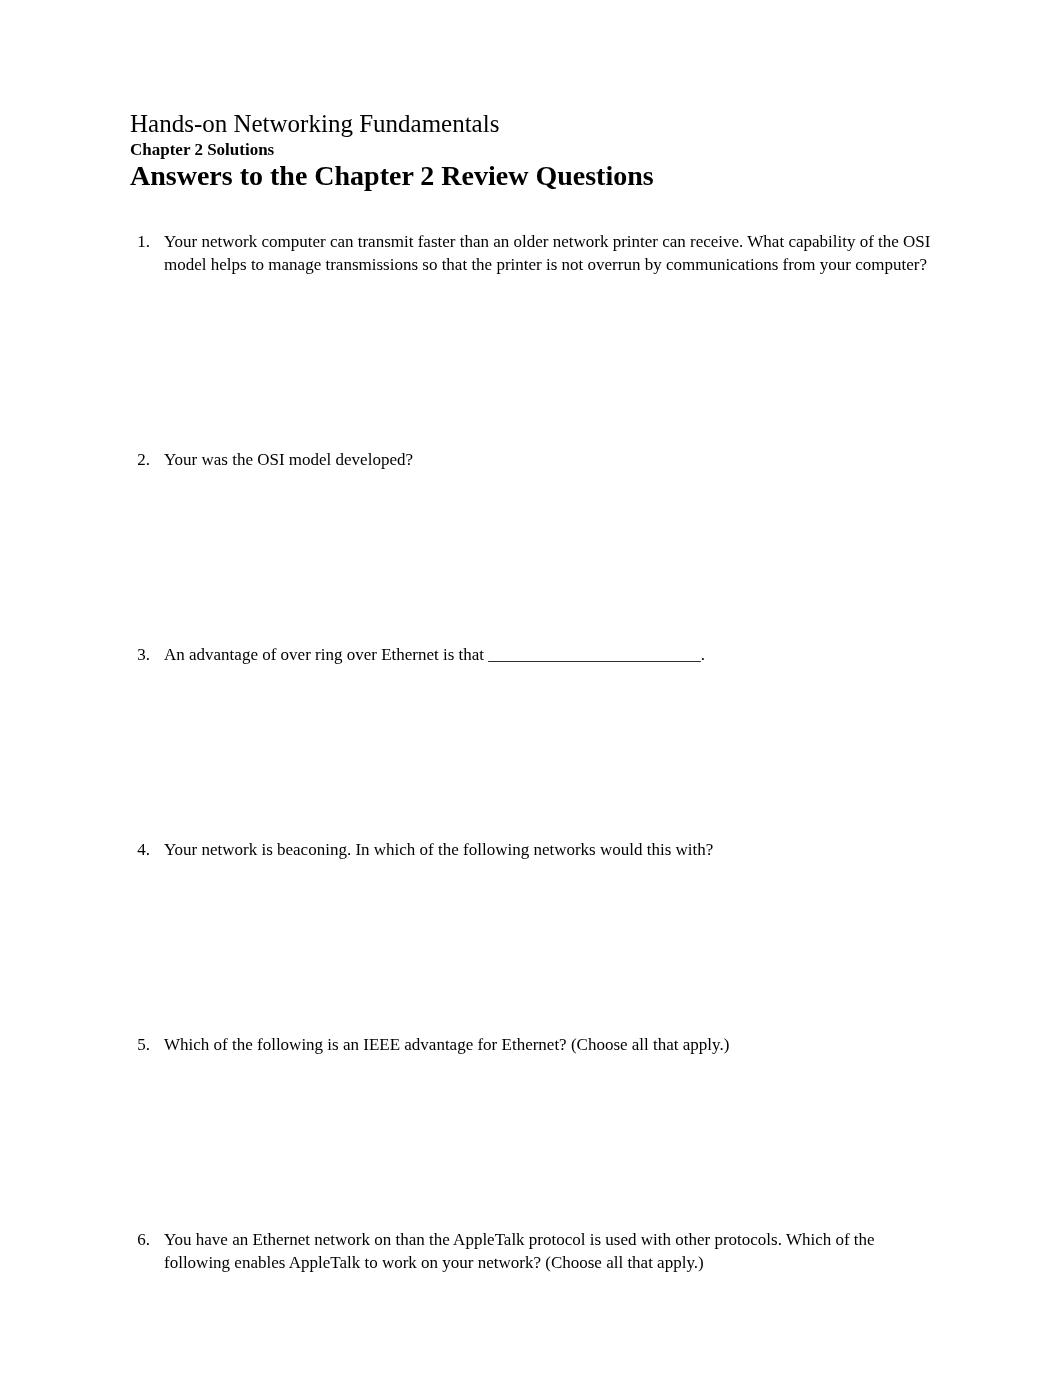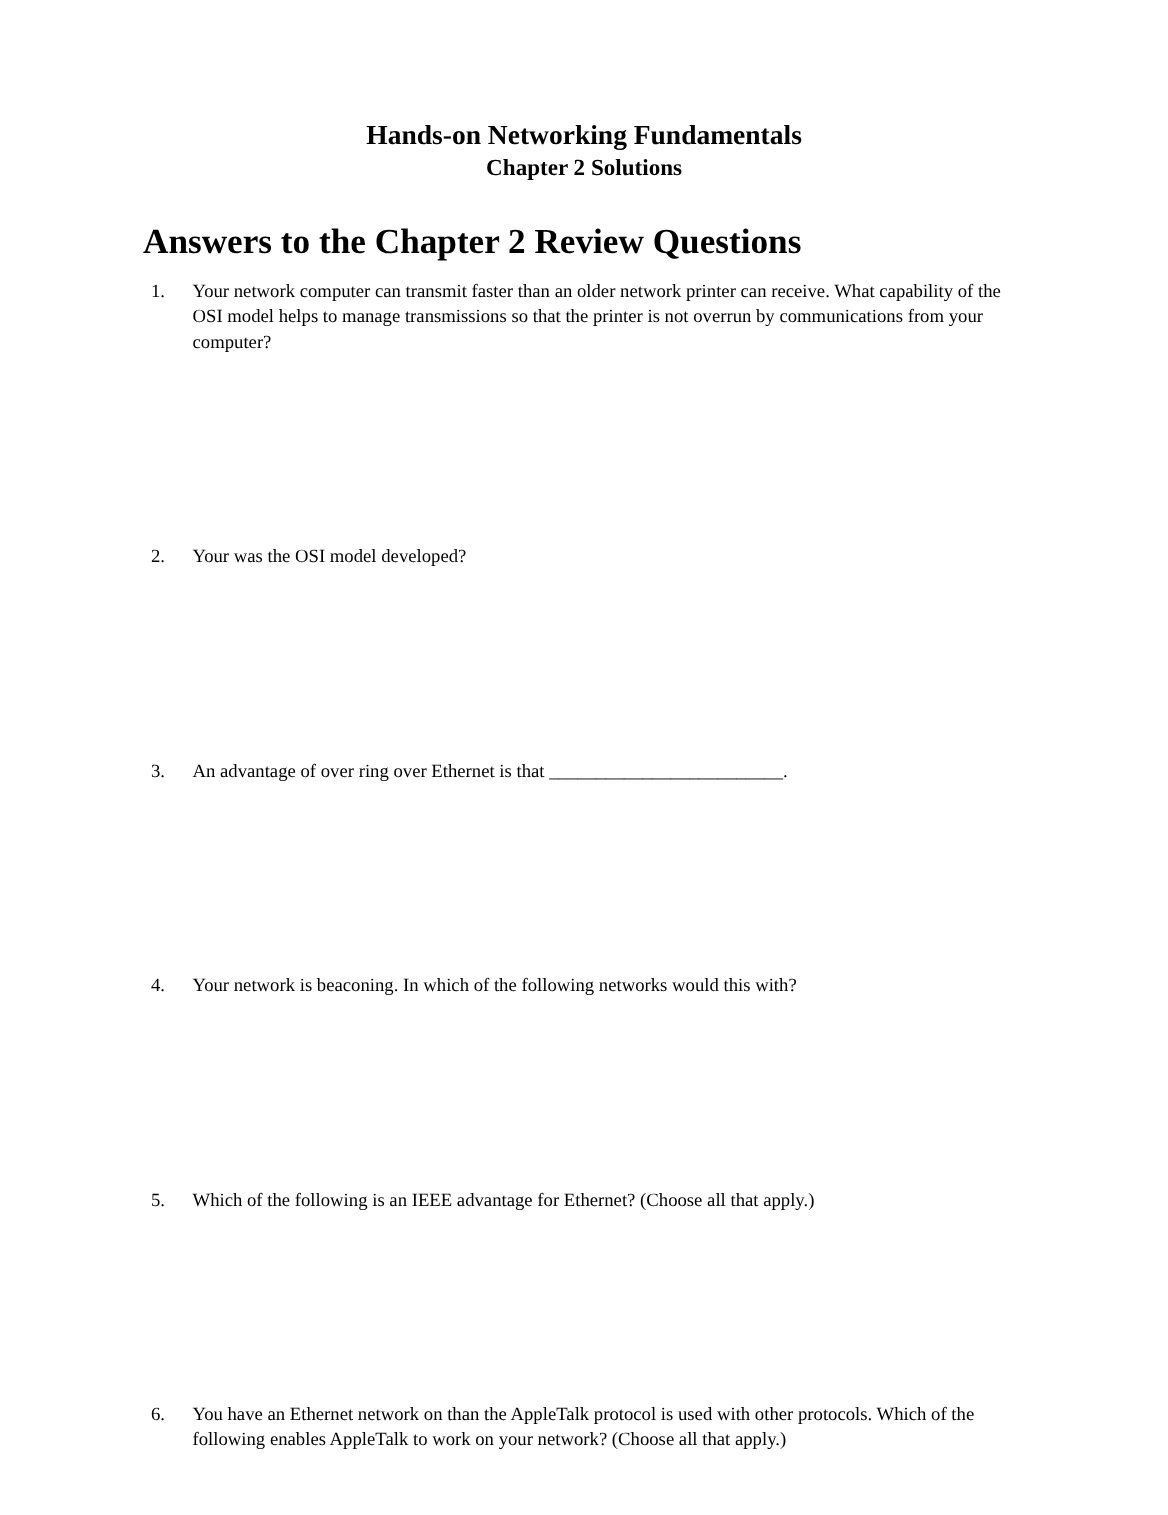--- a/index.html
+++ b/index.html
@@ -9,35 +9,33 @@
     }
     body {
       font-family: "Times New Roman", Times, serif;
       background: #ffffff;
       width: 1062px;
       height: 1377px;
       padding: 110px 130px 60px 130px;
       color: #000000;
     }
     .title-line1 {
-      text-align: center;
+      text-align: left;
       font-size: 25px;
-      font-weight: bold;
+      font-weight: normal;
       margin-bottom: 2px;
     }
     .title-line2 {
-      text-align: center;
-      font-size: 21px;
+      font-size: 17px;
       font-weight: bold;
-      margin-bottom: 36px;
     }
     .subtitle {
-      font-size: 32px;
+      font-size: 28px;
       font-weight: bold;
-      margin-bottom: 16px;
+      margin-bottom: 39px;
     }
     .question-list {
       list-style: none;
       padding-left: 0;
     }
     .question-item {
       display: flex;
       font-size: 17px;
       line-height: 1.35;
       margin-bottom: 172px;
@@ -45,21 +43,20 @@
     .question-item:last-child {
       margin-bottom: 0;
     }
     .question-number {
       min-width: 34px;
       text-align: right;
       padding-right: 14px;
     }
     .question-text {
       flex: 1;
-      margin-left: 11px;
     }
   </style>
 </head>
 <body>
 
 <div class="title-line1">Hands-on Networking Fundamentals</div>
 <div class="title-line2">Chapter 2 Solutions</div>
 
 <div class="subtitle">Answers to the Chapter 2 Review Questions</div>
 

